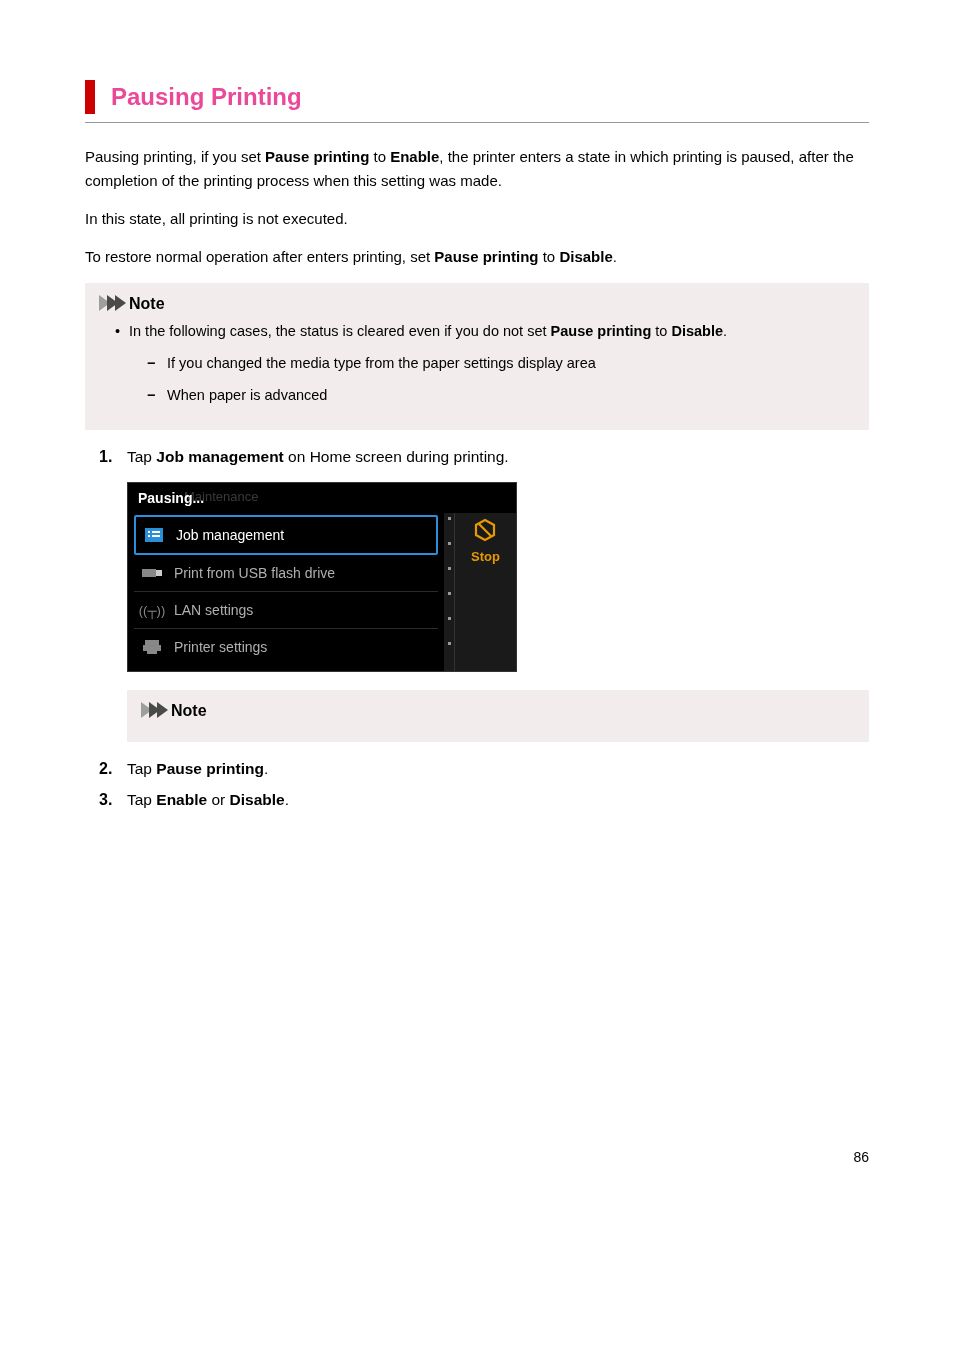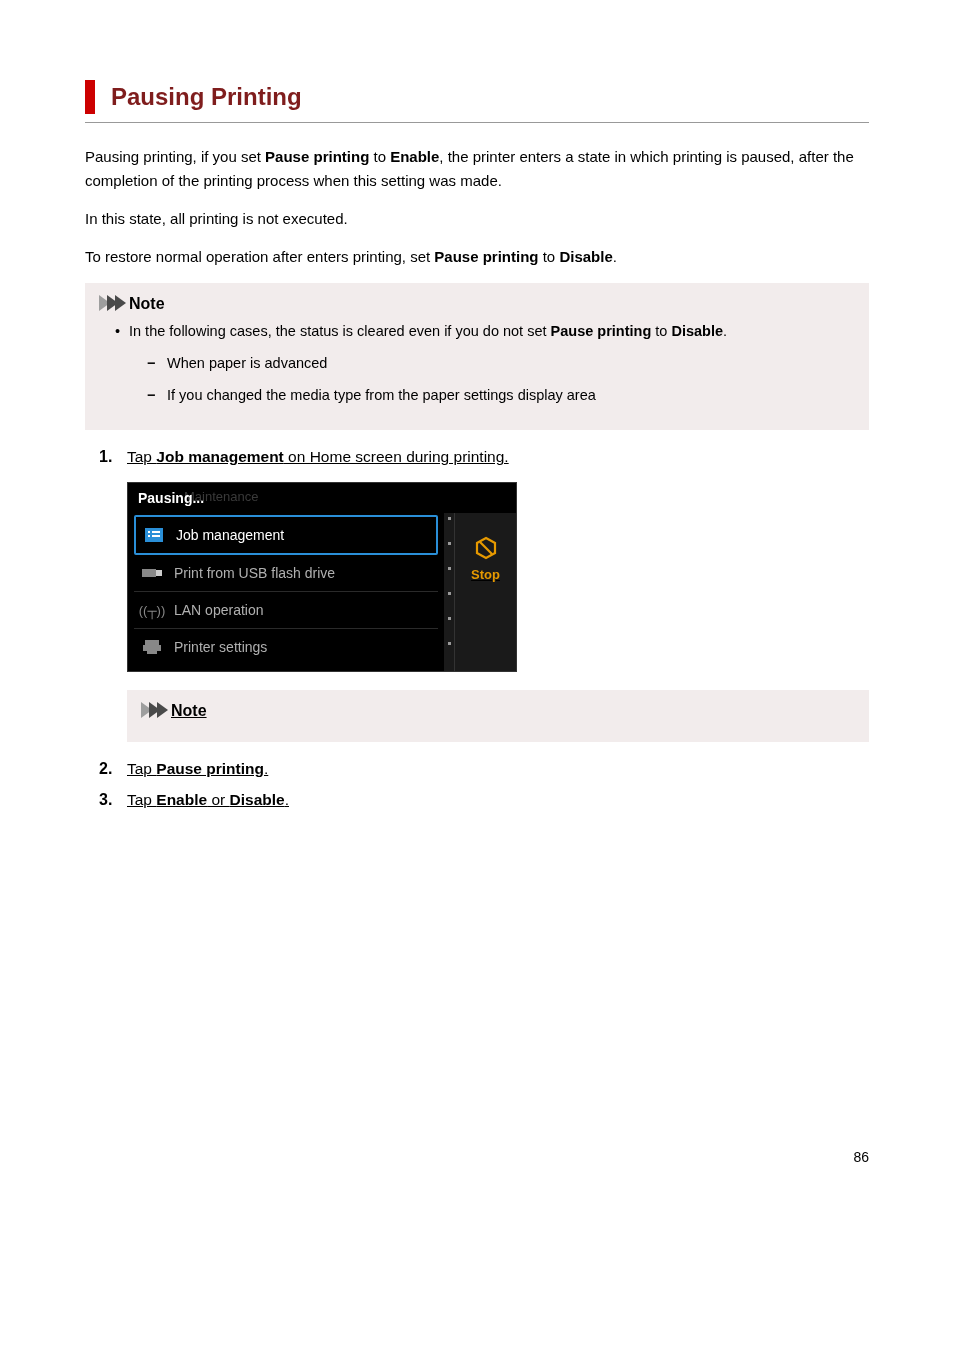--- a/index.html
+++ b/index.html
@@ -24,21 +24,21 @@
     }
     .title-bar {
       width: 10px;
       height: 34px;
       background: #cc0000;
       margin-right: 16px;
     }
     .title-text {
       font-size: 24px;
       font-weight: bold;
-      color: #7f1d1d;
+      color: #ec4899;
     }
     .para {
       font-size: 15px;
       line-height: 1.6;
       margin-bottom: 14px;
     }
     .note-box {
       background: #f2ecec;
       padding: 12px 14px 14px 14px;
       margin: 10px 0 18px 0;
@@ -103,21 +103,20 @@
       list-style: none;
       padding-left: 14px;
       counter-reset: step;
     }
     .steps > li {
       counter-increment: step;
       position: relative;
       padding-left: 28px;
       margin: 13px 0;
       font-size: 15.5px;
-      text-decoration: underline;
     }
     .steps > li::before {
       content: counter(step) ".";
       position: absolute;
       left: 0;
       top: 0;
       font-weight: bold;
       font-size: 16px;
     }
     .step-inner-note {
@@ -195,22 +194,23 @@
     .scroll-dot {
       width: 3px;
       height: 3px;
       background: #999;
     }
     .stop-col {
       width: 62px;
       background: #1a1a1a;
       display: flex;
       flex-direction: column;
+      align-items: center;
       justify-content: flex-start;
-      padding-top: 22px;
+      padding-top: 4px;
       border-left: 1px solid #333;
     }
     .stop-icon-wrap {
       text-align: center;
     }
     .stop-label {
       color: #e69900;
       font-size: 13px;
       font-weight: bold;
       margin-top: 2px;
@@ -247,22 +247,22 @@
       <span class="note-arrow arrow-grey"></span>
       <span class="note-arrow arrow-dark"></span>
       <span class="note-arrow arrow-dark"></span>
     </span>
     <span class="note-title">Note</span>
   </div>
   <ul class="note-ul">
     <li>
       <span>In the following cases, the status is cleared even if you do not set </span><b>Pause printing</b><span> to </span><b>Disable</b><span>.</span>
       <ul class="note-sub">
+        <li>If you changed the media type from the paper settings display area</li>
         <li>When paper is advanced</li>
-        <li>If you changed the media type from the paper settings display area</li>
       </ul>
     </li>
   </ul>
 </div>
 
 <ol class="steps">
   <li>
     <span>Tap </span><b>Job management</b><span> on Home screen during printing.</span>
 
     <div class="screenshot">
@@ -288,21 +288,21 @@
             <span class="menu-icon">
               <svg width="20" height="12" viewBox="0 0 20 12">
                   <rect x="0" y="2" width="14" height="8" fill="#888"></rect>
                   <rect x="14" y="3" width="6" height="6" fill="#ccc"></rect>
                 </svg>
             </span>
             <span>Print from USB flash drive</span>
           </div>
           <div class="menu-item">
             <span class="menu-icon" style="color:#888;font-size:13px;">((┬))</span>
-            <span>LAN operation</span>
+            <span>LAN settings</span>
           </div>
           <div class="menu-item" style="border-bottom:none;">
             <span class="menu-icon">
               <svg width="18" height="14" viewBox="0 0 18 14">
                   <rect x="2" y="0" width="14" height="5" fill="#888"></rect>
                   <rect x="0" y="5" width="18" height="6" fill="#888"></rect>
                   <rect x="4" y="9" width="10" height="5" fill="#888"></rect>
                 </svg>
             </span>
             <span>Printer settings</span>

